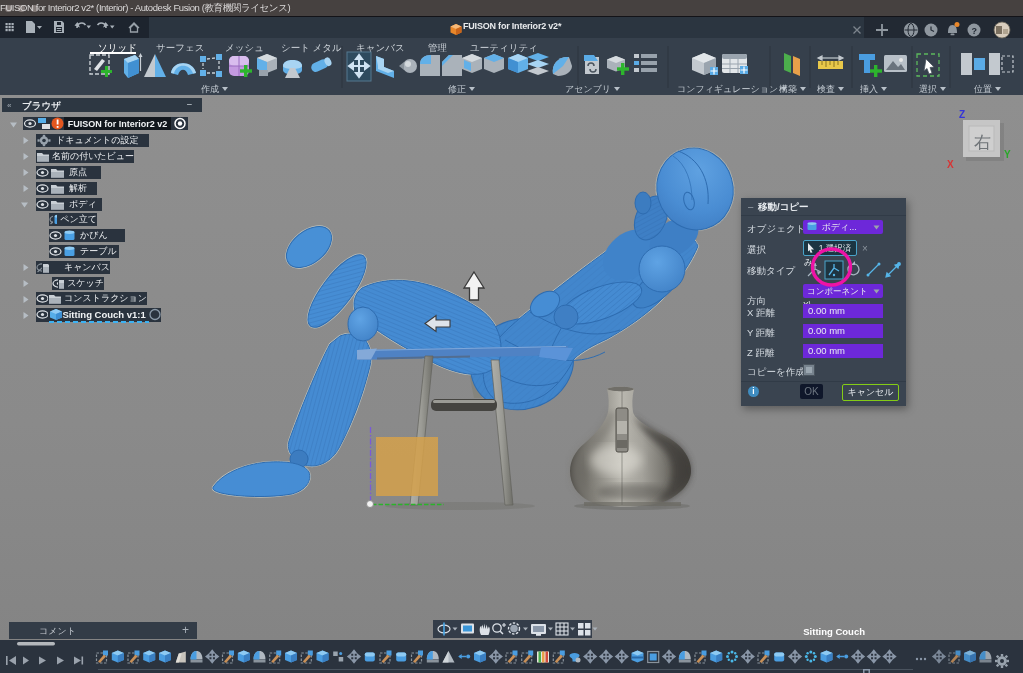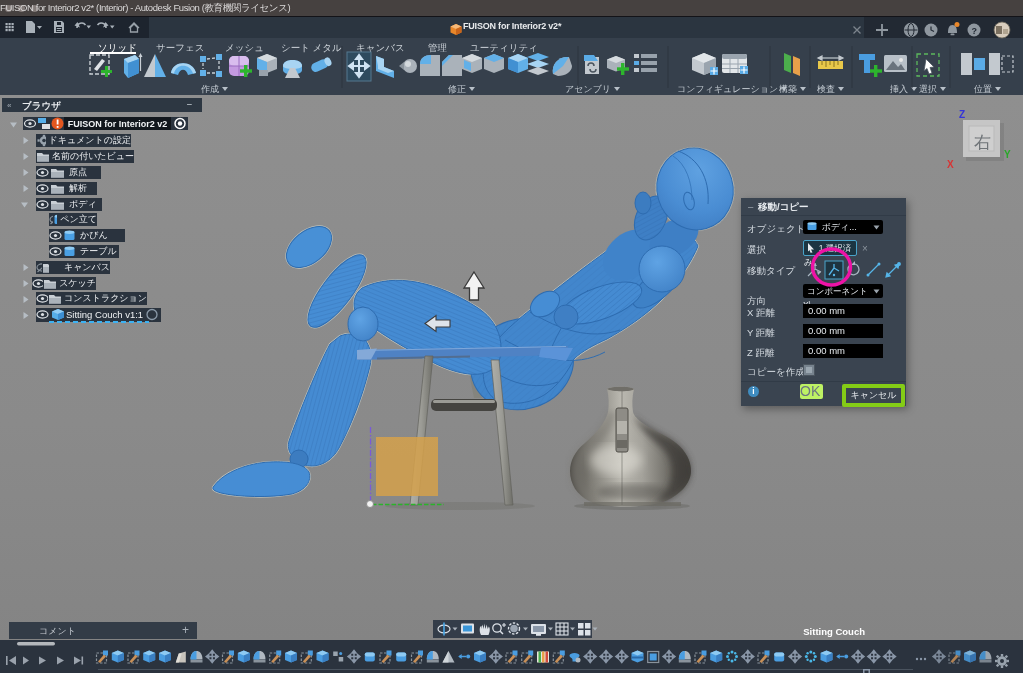--- a/index.html
+++ b/index.html
@@ -15,21 +15,21 @@
 .rtab{top:4px;font-size:9.5px;color:#cdd3d9;white-space:nowrap}
 .rtab.on{color:#fff;font-weight:normal}
 #solunder{left:90px;top:14px;width:46px;height:2px;background:#fff}
 #designbtn{left:7px;top:8px;width:73px;height:38px;border:1px solid #545f6c;border-radius:3px;color:#e6e9ec;font-size:10px;text-align:center;line-height:38px}
 .rsub{top:45px;font-size:9px;color:#c3cad1;white-space:nowrap}
 #browser{left:0;top:98px}
 #bhead{position:absolute;left:2px;top:0;width:200px;height:14px;background:#2d3742;color:#e8ebee;font-size:9.5px;font-weight:bold}
 .brow{position:absolute;height:13px;background:#2a333e;color:#f0f2f4;font-size:9px;white-space:nowrap;display:flex;align-items:center}
 #dialog{left:741px;top:198px;width:165px;height:208px;background:#3a4450;box-shadow:2px 3px 8px rgba(0,0,0,0.35);font-size:9.5px;color:#d5dbe1}
 .dlab{position:absolute;left:6px;top:2px}
-.dctl{position:absolute;left:62px;background:#000000;color:#e8ecf0;height:14px;line-height:14px}
+.dctl{position:absolute;left:62px;background:#6d28d9;color:#e8ecf0;height:14px;line-height:14px}
 #bar2{left:0;top:619px;width:874px;height:22px}
 #comment{left:9px;top:3px;width:188px;height:17px;background:#333c47;color:#c9ced4;font-size:9px}
 #sittingcouch{right:9px;top:7px;color:#fff;font-size:9.5px;font-weight:bold}
 #timeline{left:0;top:640px;width:1023px;height:33px;background:#2b333e}
 .dn{display:inline-block;width:0;height:0;border-left:3px solid transparent;border-right:3px solid transparent;border-top:4px solid #b8c0c8;margin-left:3px;vertical-align:1px}
 </style></head><body>
 <div class="abs" id="titlebar">
  <div class="abs tl" style="left:5px"></div>
     <div class="abs tl" style="left:18px"></div>
     <div class="abs tl" style="left:31px"></div>
@@ -49,21 +49,21 @@
  <span class="abs rtab" style="left:281px">シート メタル</span>
  <span class="abs rtab" style="left:356px">キャンバス</span>
  <span class="abs rtab" style="left:428px">管理</span>
  <span class="abs rtab" style="left:470px">ユーティリティ</span>
  <span class="abs rsub" style="left:201px">作成<span class="dn"></span></span>
  <span class="abs rsub" style="left:448px">修正<span class="dn"></span></span>
  <span class="abs rsub" style="left:565px">アセンブリ<span class="dn"></span></span>
  <span class="abs rsub" style="left:677px">コンフィギュレーション<span class="dn"></span></span>
  <span class="abs rsub" style="left:779px">構築<span class="dn"></span></span>
  <span class="abs rsub" style="left:817px">検査<span class="dn"></span></span>
- <span class="abs rsub" style="left:890px">挿入<span class="dn"></span></span>
+ <span class="abs rsub" style="left:860px">挿入<span class="dn"></span></span>
  <span class="abs rsub" style="left:919px">選択<span class="dn"></span></span>
  <span class="abs rsub" style="left:974px">位置<span class="dn"></span></span>
 </div>
 <svg class="abs" style="left:0;top:95px" width="1023" height="545" viewBox="0 95 1023 545">
 <defs>
 <linearGradient id="bgG" x1="0" y1="0" x2="0" y2="1">
  <stop offset="0" stop-color="#8f8f8f"></stop>
         <stop offset="0.6" stop-color="#8a8a8a"></stop>
         <stop offset="1" stop-color="#848484"></stop>
 </linearGradient>
@@ -226,21 +226,21 @@
       </svg>
  <span style="background:#12171d;padding:1.5px 4px;font-weight:bold;font-size:9px">FUISON for Interior2 v2</span>
  <svg width="17" height="13" style="margin-left:1px">
         <circle cx="8" cy="6.5" r="5" fill="none" stroke="#fff" stroke-width="1.5"></circle>
         <circle cx="8" cy="6.5" r="2.2" fill="#fff"></circle>
       </svg>
 </div>
 <svg class="abs" style="left:22px;top:39px" width="8" height="8">
       <polygon points="1.5,0 6.5,3.5 1.5,7" fill="#b6bdc4"></polygon>
     </svg>
-<div class="brow" style="left:36px;top:35.5px;width:95px">
+<div class="brow" style="left:36px;top:35.5px;width:113px">
  <svg width="17" height="13">
         <circle cx="8" cy="6.5" r="4.2" fill="#98a2ac"></circle>
         <circle cx="8" cy="6.5" r="1.8" fill="#2a333e"></circle>
         <rect x="6.8" y="0.8" width="2.4" height="2.2" fill="#98a2ac"></rect>
         <rect x="6.8" y="10" width="2.4" height="2.2" fill="#98a2ac"></rect>
         <rect x="1.5" y="5.3" width="2.2" height="2.4" fill="#98a2ac"></rect>
         <rect x="12.3" y="5.3" width="2.2" height="2.4" fill="#98a2ac"></rect>
       </svg>
  <span style="margin-left:3px">ドキュメントの設定</span>
 </div>
@@ -339,21 +339,21 @@
       </svg>
  <svg width="16" height="13">
         <path d="M1,3 L6,3 L7.5,4.5 L14,4.5 L14,11.5 L1,11.5 Z" fill="#c9cfd5"></path>
         <rect x="1" y="6" width="13" height="5.5" fill="#aab2ba"></rect>
       </svg>
  <span style="margin-left:15px">キャンバス</span>
 </div>
 <svg class="abs" style="left:22px;top:182px" width="8" height="8">
       <polygon points="1.5,0 6.5,3.5 1.5,7" fill="#b6bdc4"></polygon>
     </svg>
-<div class="brow" style="left:32px;top:178.5px;width:64px">
+<div class="brow" style="left:52px;top:178.5px;width:52px">
  <svg width="14" height="13">
         <ellipse cx="6.5" cy="6.5" rx="5.5" ry="3.6" fill="none" stroke="#dfe3e7" stroke-width="1.2"></ellipse>
         <circle cx="6.5" cy="6.5" r="1.6" fill="#dfe3e7"></circle>
       </svg>
  <svg width="16" height="13">
         <path d="M1,3 L6,3 L7.5,4.5 L14,4.5 L14,11.5 L1,11.5 Z" fill="#c9cfd5"></path>
         <rect x="1" y="6" width="13" height="5.5" fill="#aab2ba"></rect>
       </svg>
  <span style="margin-left:3px">スケッチ</span>
 </div>
@@ -377,21 +377,21 @@
 <div class="brow" style="left:36px;top:209.5px;width:125px;height:14px">
  <svg width="14" height="13">
         <ellipse cx="6.5" cy="6.5" rx="5.5" ry="3.6" fill="none" stroke="#dfe3e7" stroke-width="1.2"></ellipse>
         <circle cx="6.5" cy="6.5" r="1.6" fill="#dfe3e7"></circle>
       </svg>
  <svg width="16" height="14">
         <polygon points="8,1 14,3.5 14,9.5 8,12 2,9.5 2,3.5" fill="#56ade8"></polygon>
         <polygon points="8,1 14,3.5 8,6 2,3.5" fill="#90cbf4"></polygon>
         <polygon points="8,6 14,3.5 14,9.5 8,12" fill="#3d8ed2"></polygon>
       </svg>
- <span style="margin-left:0;font-weight:normal;font-size:9.5px">Sitting Couch v1:1</span>
+ <span style="margin-left:0;font-weight:bold;font-size:9.5px">Sitting Couch v1:1</span>
  <svg width="15" height="13" style="margin-left:2px">
         <circle cx="7" cy="6.5" r="5" fill="none" stroke="#8a99a8" stroke-width="1.3"></circle>
       </svg>
 </div>
 <svg class="abs" style="left:49px;top:222px" width="100" height="4">
       <line x1="0" y1="2" x2="100" y2="2" stroke="#3db2f2" stroke-width="2" stroke-dasharray="5,3"></line>
     </svg>
 </div>
 
 <div class="abs" id="dialog">
@@ -453,22 +453,22 @@
  <span class="dlab" style="top:129px">Y 距離</span>
  <div class="dctl" style="top:126px;width:80px"><span style="margin-left:5px;font-size:9.5px">0.00 mm</span></div>
  <span class="dlab" style="top:149px">Z 距離</span>
  <div class="dctl" style="top:146px;width:80px"><span style="margin-left:5px;font-size:9.5px">0.00 mm</span></div>
  <span class="dlab" style="top:168px">コピーを作成</span>
  <div style="position:absolute;left:62px;top:166px;width:10px;height:10px;background:#77838e;border:1px solid #4a545e">
       <div style="position:absolute;left:2px;top:2px;width:6px;height:6px;background:#9aa6b0"></div>
     </div>
  <div style="position:absolute;left:0;top:183px;width:165px;height:1px;background:#313b47"></div>
  <div style="position:absolute;left:7px;top:188px;width:11px;height:11px;border-radius:50%;background:#3f8cc0;color:#fff;font-size:8.5px;font-weight:bold;text-align:center;line-height:11px">i</div>
- <div style="position:absolute;left:59px;top:186px;width:23px;height:15px;background:#bef264;border-radius:2px;color:#6d7680;font-size:14px;text-align:left;line-height:15px">OK</div>
- <div style="position:absolute;left:101px;top:185.5px;width:55px;height:15px;border:4px solid #84cc16;border-radius:2px;color:#eef1f4;font-size:9px;text-align:center;line-height:15px">キャンセル</div>
+ <div style="position:absolute;left:59px;top:186px;width:23px;height:15px;background:#0f172a;border-radius:2px;color:#6d7680;font-size:10px;text-align:center;line-height:15px">OK</div>
+ <div style="position:absolute;left:101px;top:185.5px;width:55px;height:15px;border:1px solid #84cc16;border-radius:2px;color:#eef1f4;font-size:9px;text-align:center;line-height:15px">キャンセル</div>
 </div>
 <svg class="abs" style="left:808px;top:245px;z-index:30" width="48" height="46">
     <ellipse cx="23.5" cy="22" rx="19" ry="18" fill="none" stroke="#ee13a6" stroke-width="3.4"></ellipse>
   </svg>
 
 <div class="abs" id="bar2">
  <div class="abs" id="comment">
       <span style="position:absolute;left:30px;top:3px">コメント</span>
       <span style="position:absolute;right:8px;top:1px;color:#aab2ba;font-size:12px">+</span>
     </div>

